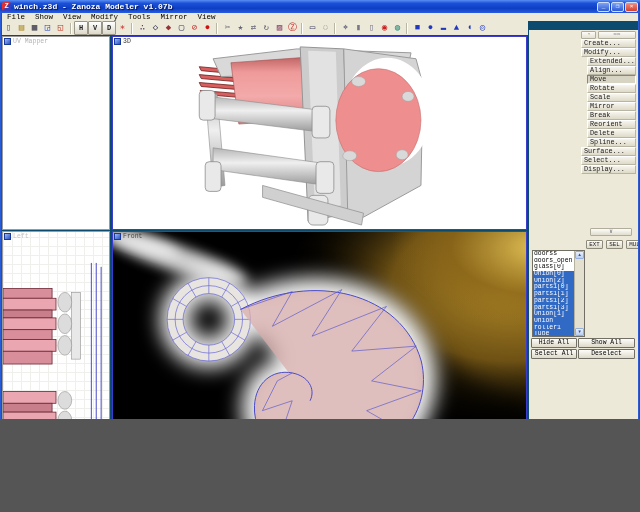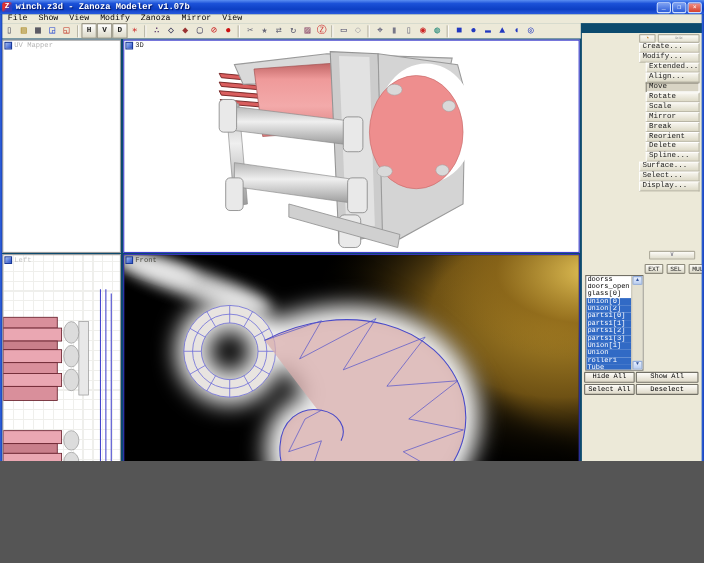--- a/index.html
+++ b/index.html
@@ -96,21 +96,21 @@
         <span class="winbtn close"><span>×</span></span>
       </span>
   </div>
 
   <div class="menubar">
 
   <span class="menuitem">File</span>
       <span class="menuitem">Show</span>
       <span class="menuitem">View</span>
       <span class="menuitem">Modify</span>
-      <span class="menuitem">Zanoza</span>
+      <span class="menuitem">Tools</span>
       <span class="menuitem">Mirror</span>
       <span class="menuitem">View</span>
     </div>
 
   <div class="toolbar">
 
   <span class="tbtn">
         <span class="tglyph" style="color: rgb(85, 85, 102);">▯</span>
       </span>
       <span class="tbtn">

